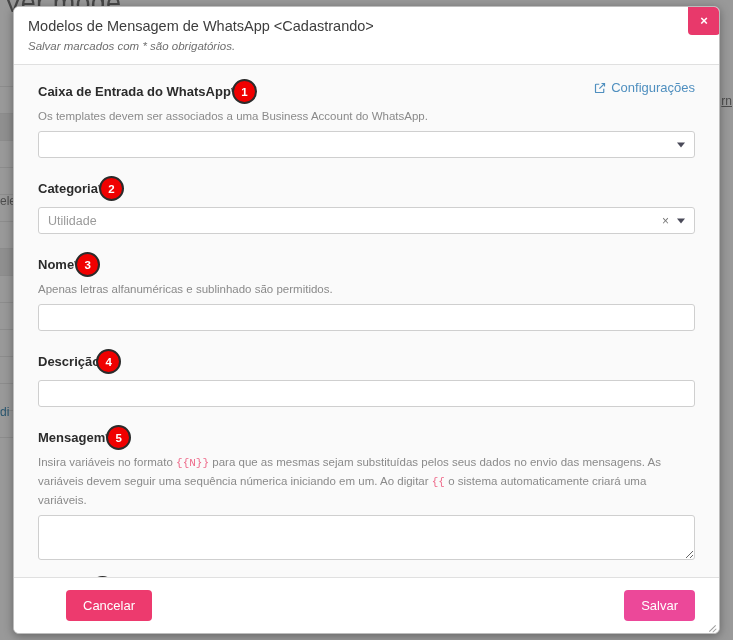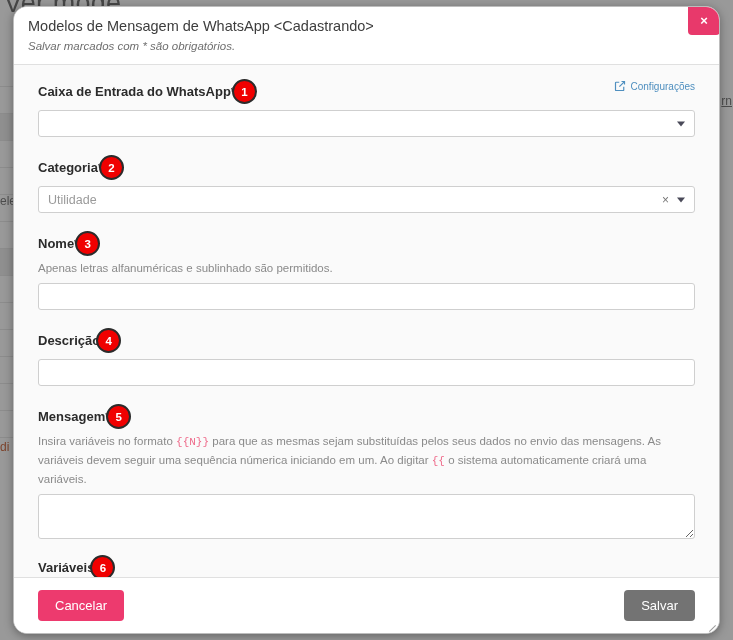--- a/index.html
+++ b/index.html
@@ -45,23 +45,23 @@
   }
   .bg-row.dark { background: #e8e8e8; }
   #bg-left-text1 {
     position: absolute;
     left: 0px; top: 194px;
     font-size: 12px;
     color: #555;
   }
   #bg-left-text2 {
     position: absolute;
-    left: 0px; top: 440px;
+    left: 0px; top: 405px;
     font-size: 12px;
-    color: #c2410c;
+    color: #0369a1;
   }
   #bg-right-text {
     position: absolute;
     right: 1px; top: 94px;
     font-size: 12px;
     color: #555;
     text-decoration: underline;
   }
   #scrim {
     position: absolute;
@@ -71,21 +71,21 @@
 
   
   #modal {
     position: absolute;
     left: 13px;
     top: 6px;
     width: 707px;
     height: 628px;
     background: #fafafa;
     border: 1px solid #bdbdbd;
-    border-radius: 14px;
+    border-radius: 6px;
     box-shadow: 0 2px 10px rgba(0,0,0,.35);
     display: flex;
     flex-direction: column;
     overflow: hidden;
     justify-content: space-between;
   }
 
   
   #modal-header {
     background: #ffffff;
@@ -233,21 +233,21 @@
 
   
   #settings-link {
     position: absolute;
     right: 0;
     top: 1px;
     display: flex;
     align-items: center;
     gap: 5px;
     color: #4f8fbf;
-    font-size: 10px;
+    font-size: 13px;
     text-decoration: none;
     cursor: pointer;
     white-space: nowrap;
   }
   #settings-link svg { display: block; }
 
   
   #modal-footer {
     flex: 0 0 auto;
     background: #ffffff;
@@ -260,23 +260,24 @@
   }
   .btn {
     border: none;
     border-radius: 4px;
     color: #ffffff;
     font-size: 13px;
     font-family: "Liberation Sans", sans-serif;
     padding: 8px 17px;
     cursor: pointer;
     line-height: 15px;
+    margin-left: 28px;
   }
   #cancel-button { background: #ed3a6e; }
-  #save-button   { background: #737373; }
+  #save-button   { background: #ec4899; }
 
   #modal-resize-handle {
     position: absolute;
     right: 2px;
     bottom: 2px;
     width: 10px;
     height: 10px;
     cursor: nwse-resize;
   }
   #modal-resize-handle::before,
@@ -345,20 +346,21 @@
           <span>
             <svg width="12" height="12" viewBox="0 0 16 16" fill="none" stroke="#4f8fbf" stroke-width="1.6">
               <path d="M13 9v4.2a.8.8 0 0 1-.8.8H2.8a.8.8 0 0 1-.8-.8V3.8A.8.8 0 0 1 2.8 3H7"></path>
               <path d="M10 2h4v4"></path>
               <path d="M7.2 8.8L13.6 2.4"></path>
             </svg>
           </span>
           <span>Configurações</span>
         </a>
       </div>
+      <div class="helper-text">Os templates devem ser associados a uma Business Account do WhatsApp.</div>
       <div class="sp6"></div>
       <div class="select-wrap">
         <input class="input-ctl" readonly="" placeholder="" style="">
         <span class="caret"></span>
       </div>
     </div>
 
     <div class="sp18"></div>
 
     <div class="field-block">

